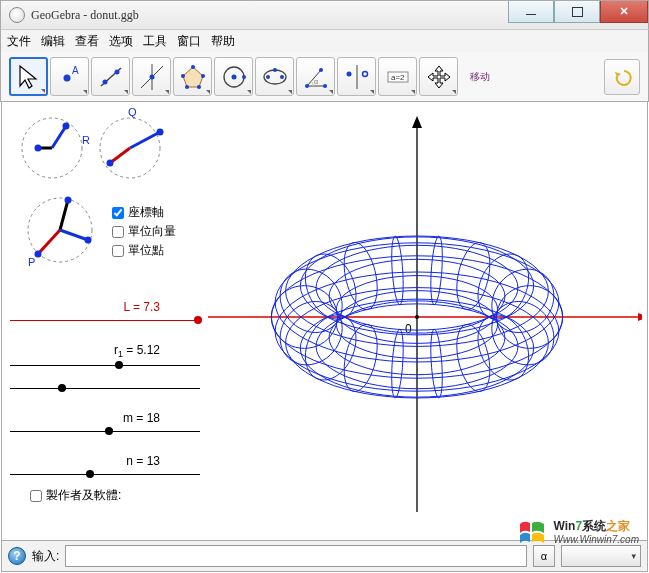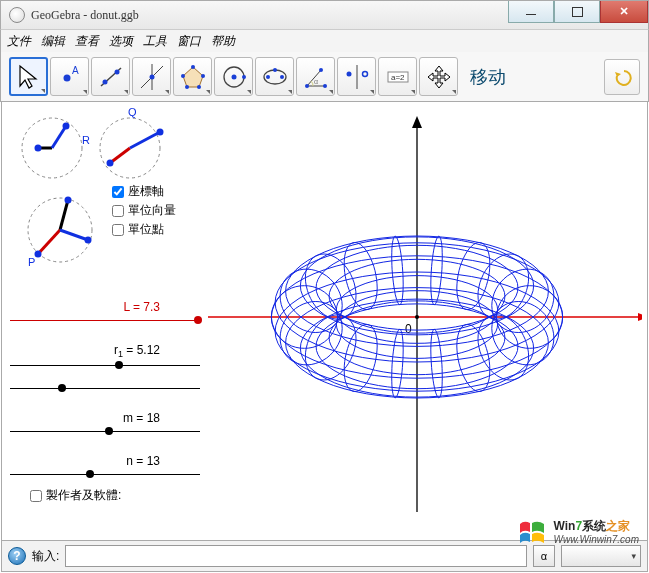--- a/index.html
+++ b/index.html
@@ -10,30 +10,30 @@
 .titlebar .appicon { width:16px; height:16px; border:1px solid #888; border-radius:50%; margin-right:6px; background:radial-gradient(circle at 40% 40%, #fff, #ddd); }
 .titlebar .title { font-size: 12px; color:#333;font-family:Liberation Serif, serif; }
 .winbtns { position:absolute; right:0; top:0; display:flex; }
 .winbtn { width:46px; height:22px; border:1px solid #8aa; border-top:none; background:linear-gradient(#f3f8fb,#d7e7f0); display:flex; align-items:center; justify-content:center; font-size:11px; color:#333; }
 .winbtn.min::before { content:""; width:10px; height:1px; background:#333; margin-top:6px;}
 .winbtn.max::before { content:""; width:9px; height:8px; border:1px solid #333; }
 .winbtn.close { background:linear-gradient(#e07a6f,#c84c3e); color:#fff; border-color:#a33; width:48px;}
 .winbtn.close::before { content:"✕"; font-size:11px; font-weight:bold; }
 
 
-.menubar { height:22px; background:#f4f4f4; border-left:1px solid #aaa; border-right:1px solid #aaa; display:flex; align-items:center; padding:0 6px; font-size:12px;font-style:italic; }
+.menubar { height:22px; background:#f4f4f4; border-left:1px solid #aaa; border-right:1px solid #aaa; display:flex; align-items:center; padding:0 6px; font-size:12px; }
 .menubar span { margin-right:10px; cursor:default; }
 
 
 .toolbar { height:50px; background:#f7f7f7; border:1px solid #aaa; border-top:none; display:flex; align-items:center; padding:4px 8px; gap:2px; }
 .tool { width:39px; height:39px; border:1px solid #b8b8b8; border-radius:3px; background:linear-gradient(#fff,#eee); position:relative; display:flex; align-items:center; justify-content:center; }
 .tool.active { border:2px solid #2a6fd6; background:#eef4ff; }
 .tool .dd { position:absolute; right:1px; bottom:1px; width:0; height:0; border-left:4px solid transparent; border-top:4px solid #666; }
 .tool svg { width:30px; height:30px; }
-.toolbar .label { font-size:18px; margin-left:10px; margin-right:auto; color:#0c4a6e;text-align:center;}
+.toolbar .label { font-size:10px; margin-left:10px; margin-right:auto; color:#701a75;text-align:center;}
 .undo { width:36px; height:36px; border:1px solid #bbb; border-radius:3px; background:linear-gradient(#fff,#eee); display:flex; align-items:center; justify-content:center; margin-left:4px;}
 .undo svg { width:20px; height:20px; }
 
 
 .main { position:absolute; top:102px; left:1px; right:1px; bottom:33px; border-left:1px solid #aaa; border-right:1px solid #aaa; background:#fff; display:flex; }
 .leftpanel { width:200px; padding:6px 2px 6px 8px; position:relative; font-size:12px; }
 .view3d { flex:1; position:relative; overflow:hidden; }
 
 
 .circlectl { position:relative; height:160px; }
@@ -208,21 +208,21 @@
         <circle cx="50" cy="122" r="32" fill="none" stroke="#888" stroke-dasharray="3 3"></circle>
         <line x1="50" y1="122" x2="58" y2="92" stroke="#000" stroke-width="3"></line>
         <line x1="50" y1="122" x2="28" y2="146" stroke="#c00" stroke-width="3"></line>
         <line x1="50" y1="122" x2="78" y2="132" stroke="#1030e0" stroke-width="3"></line>
         <circle cx="58" cy="92" r="3.5" fill="#1030e0"></circle>
         <circle cx="28" cy="146" r="3.5" fill="#1030e0"></circle>
         <circle cx="78" cy="132" r="3.5" fill="#1030e0"></circle>
         <text x="18" y="158" font-size="11" fill="#1030e0">P</text>
       </svg>
     </div>
-    <div style="position:absolute; top:79px; left:0; right:0;">
+    <div style="position:absolute; top:100px; left:0; right:0;">
       <label class="chkrow">
           <input type="checkbox" checked="" style="">
           <span>座標軸</span>
         </label>
       <label class="chkrow">
           <input type="checkbox" style="">
           <span>單位向量</span>
         </label>
       <label class="chkrow">
           <input type="checkbox" style="">

